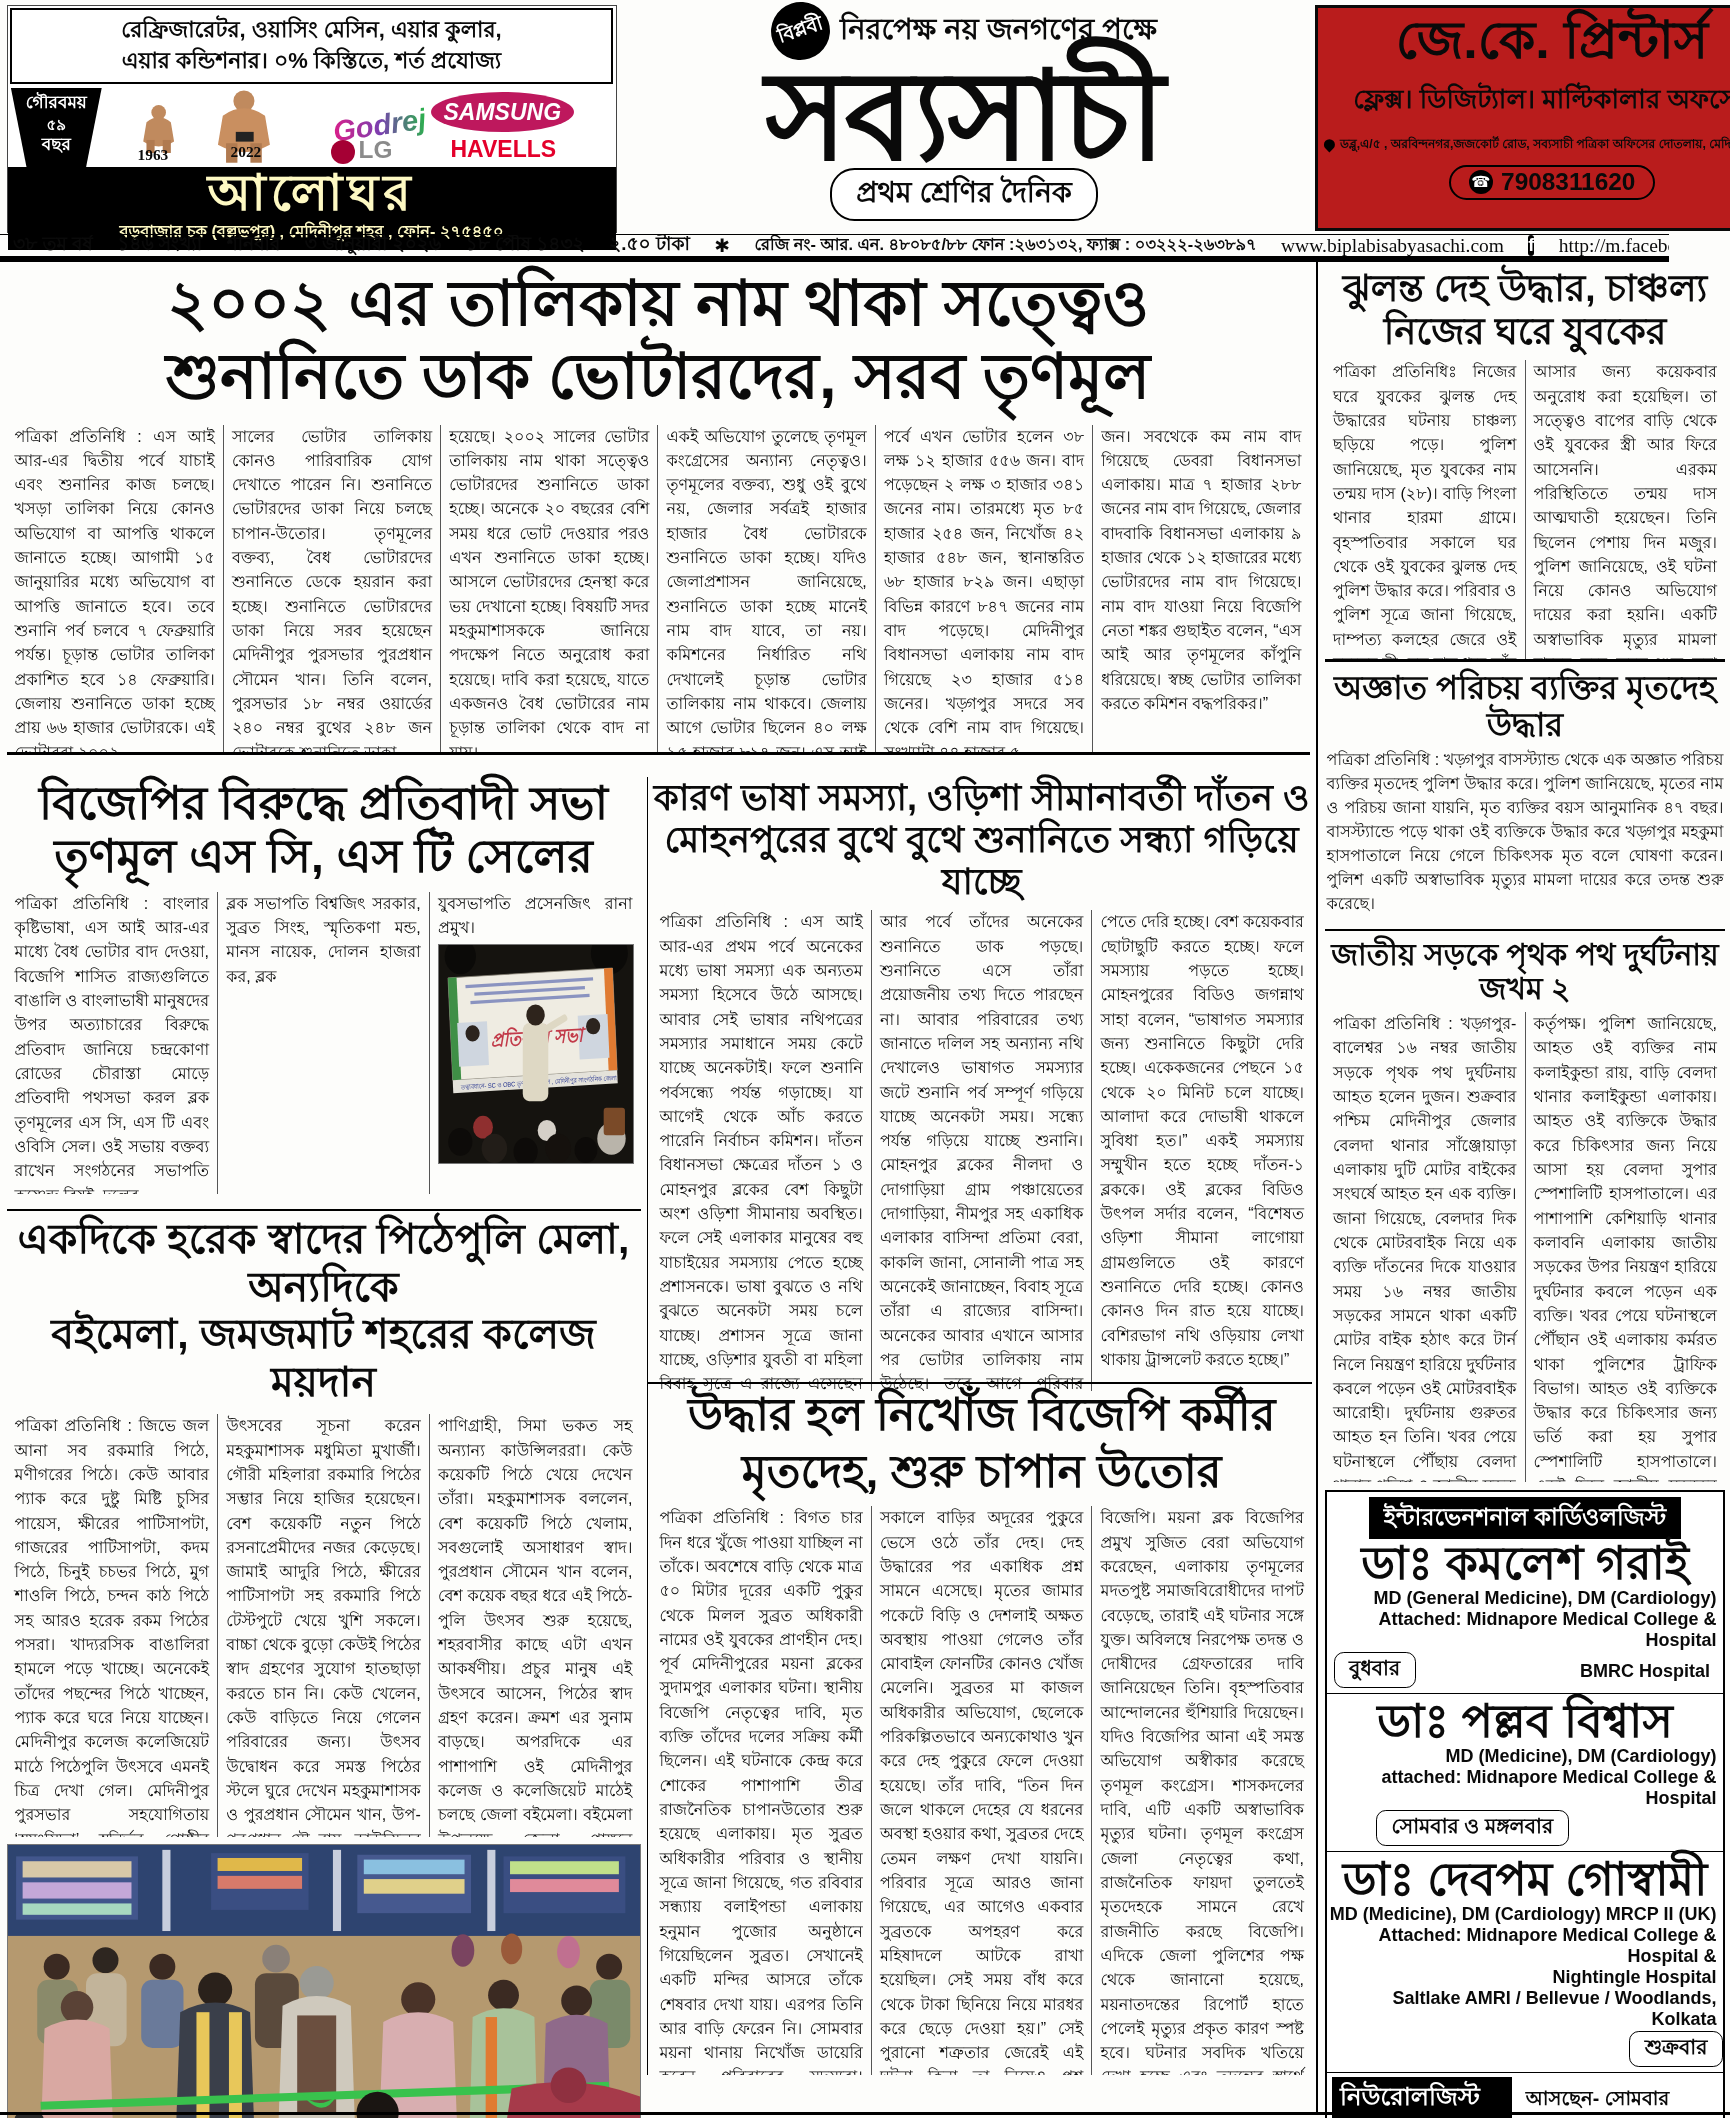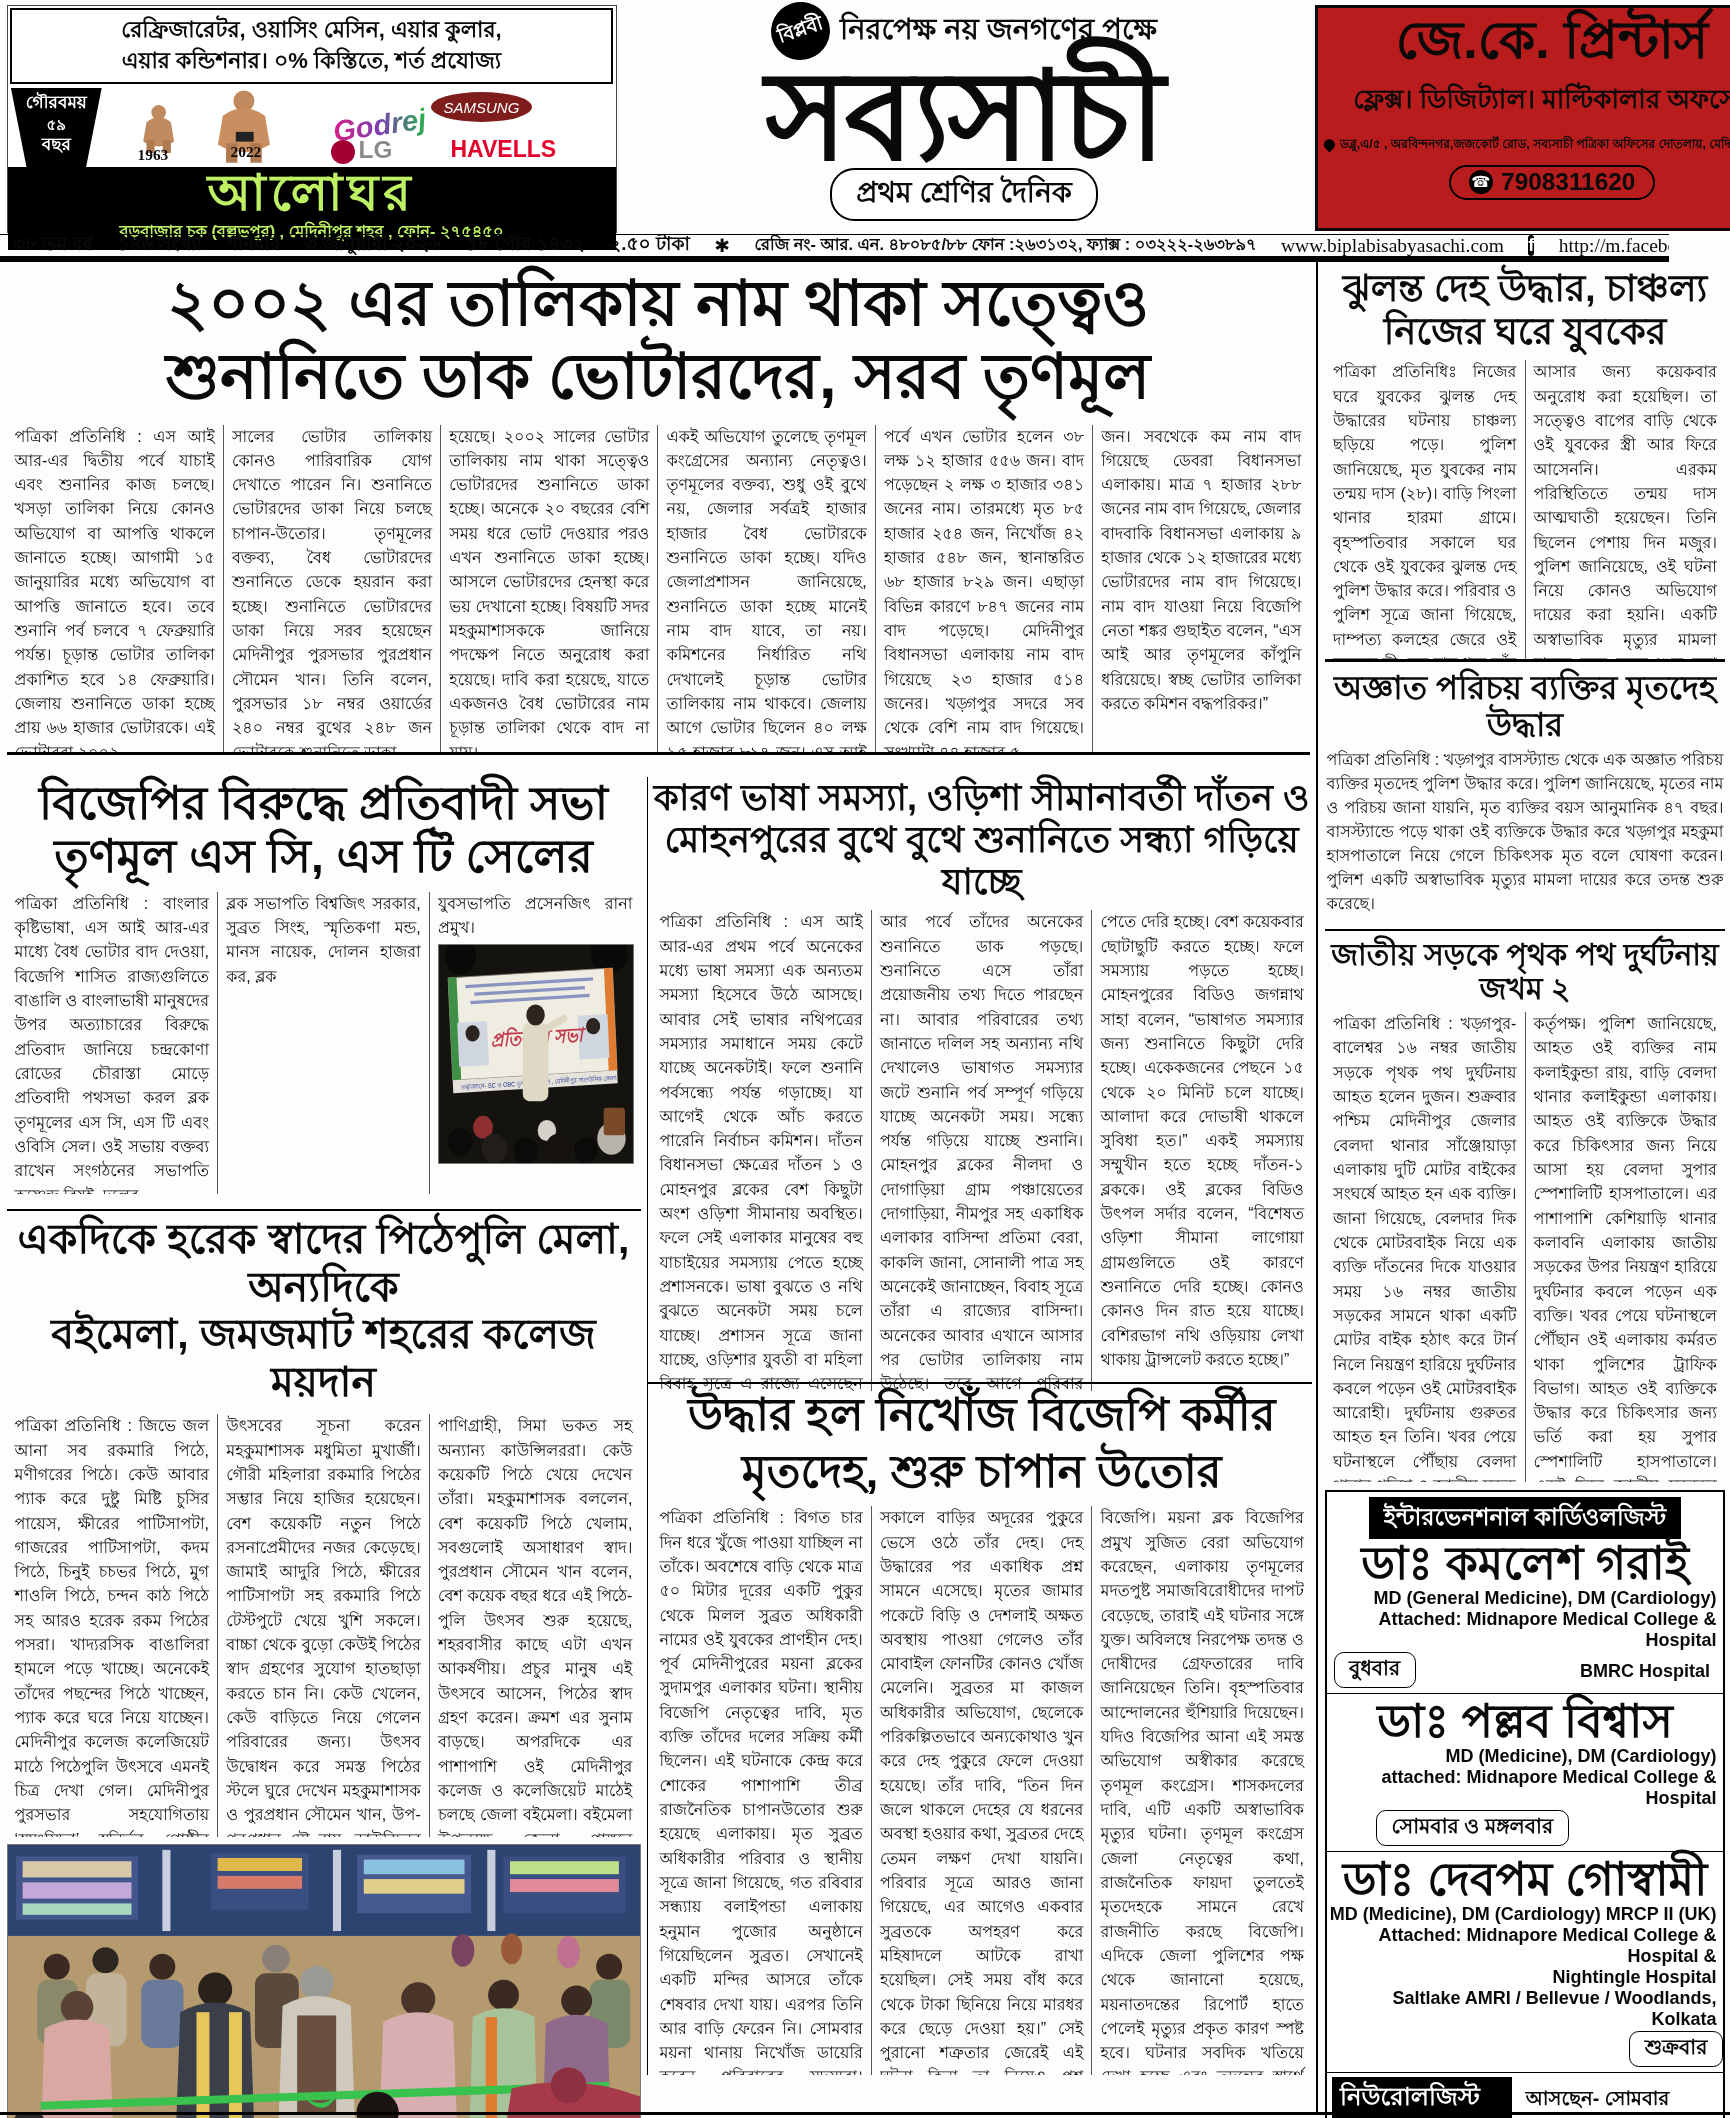--- a/index.html
+++ b/index.html
@@ -11,26 +11,26 @@
   .alo-banner{border:2.4px solid #000;margin:2.4px;height:68px;text-align:center;font-weight:700;
               font-size:22px;line-height:1.45;padding-top:3.3px;overflow:hidden;}
   .alo-mid{position:relative;height:81px;overflow:hidden;}
   .glory{position:absolute;left:3.3px;top:1.6px;width:91px;height:78px;background:#000;color:#fff;
          text-align:center;font-size:17px;font-weight:700;line-height:1.3;padding-top:4.9px;
          clip-path:polygon(0 0,100% 0,82% 100%,18% 100%);}
   .yr{position:absolute;font-weight:700;font-size:15.4px;font-family:"Liberation Serif",serif;}
   .godrej{position:absolute;left:325px;top:23px;font-size:29px;font-weight:800;font-style:italic;
           background:linear-gradient(90deg,#d91f8a,#7a3fb0,#2bb24c);-webkit-background-clip:text;
           background-clip:text;color:transparent;transform:rotate(-8deg);}
-  .samsung{position:absolute;left:423px;top:6.5px;background:#7f1d1d;color:#fff;font-weight:400;
-           font-style:italic;font-size:15px;padding:6.5px 13px;border-radius:50%;}
+  .samsung{position:absolute;left:423px;top:6.5px;background:#be185d;color:#fff;font-weight:700;
+           font-style:italic;font-size:23px;padding:6.5px 13px;border-radius:50%;}
   .lgmark{position:absolute;left:323px;top:54px;width:24.4px;height:24.4px;background:#a50034;border-radius:50%;}
   .lgtxt{position:absolute;left:351px;top:50px;color:#8b8b8b;font-weight:800;font-size:24.4px;}
   .havells{position:absolute;left:443px;top:50px;color:#e4002b;font-weight:900;font-size:23px;}
-  .alo-bottom{background:#000;color:#bef264;text-align:center;height:auto;padding:0 1.6px 3.3px 1.6px;}
+  .alo-bottom{background:#000;color:#fef9c3;text-align:center;height:auto;padding:0 1.6px 3.3px 1.6px;}
   .alo-name{font-size:50px;font-weight:900;letter-spacing:4.9px;line-height:1.05;}
   .alo-addr{font-size:16.3px;font-weight:700;}
   
   .mast{left:616px;top:1.6px;width:696px;height:231px;text-align:center;}
   .mast-tag{display:flex;justify-content:center;align-items:center;gap:9.8px;font-size:29px;font-weight:800;}
   .badge{display:inline-block;background:#000;color:#fff;font-size:19.5px;font-weight:700;
          padding:13px 6.5px;border-radius:50%;transform:rotate(-18deg);}
   .mast-title{font-size:124px;font-weight:900;line-height:1.02;letter-spacing:-2.4px;margin-top:-6.5px;}
   .mast-sub{display:inline-block;border:2.4px solid #000;border-radius:24.4px;background:#fff;
             font-size:28.4px;font-weight:800;padding:0.8px 24.4px;margin-top:-11.4px;}

